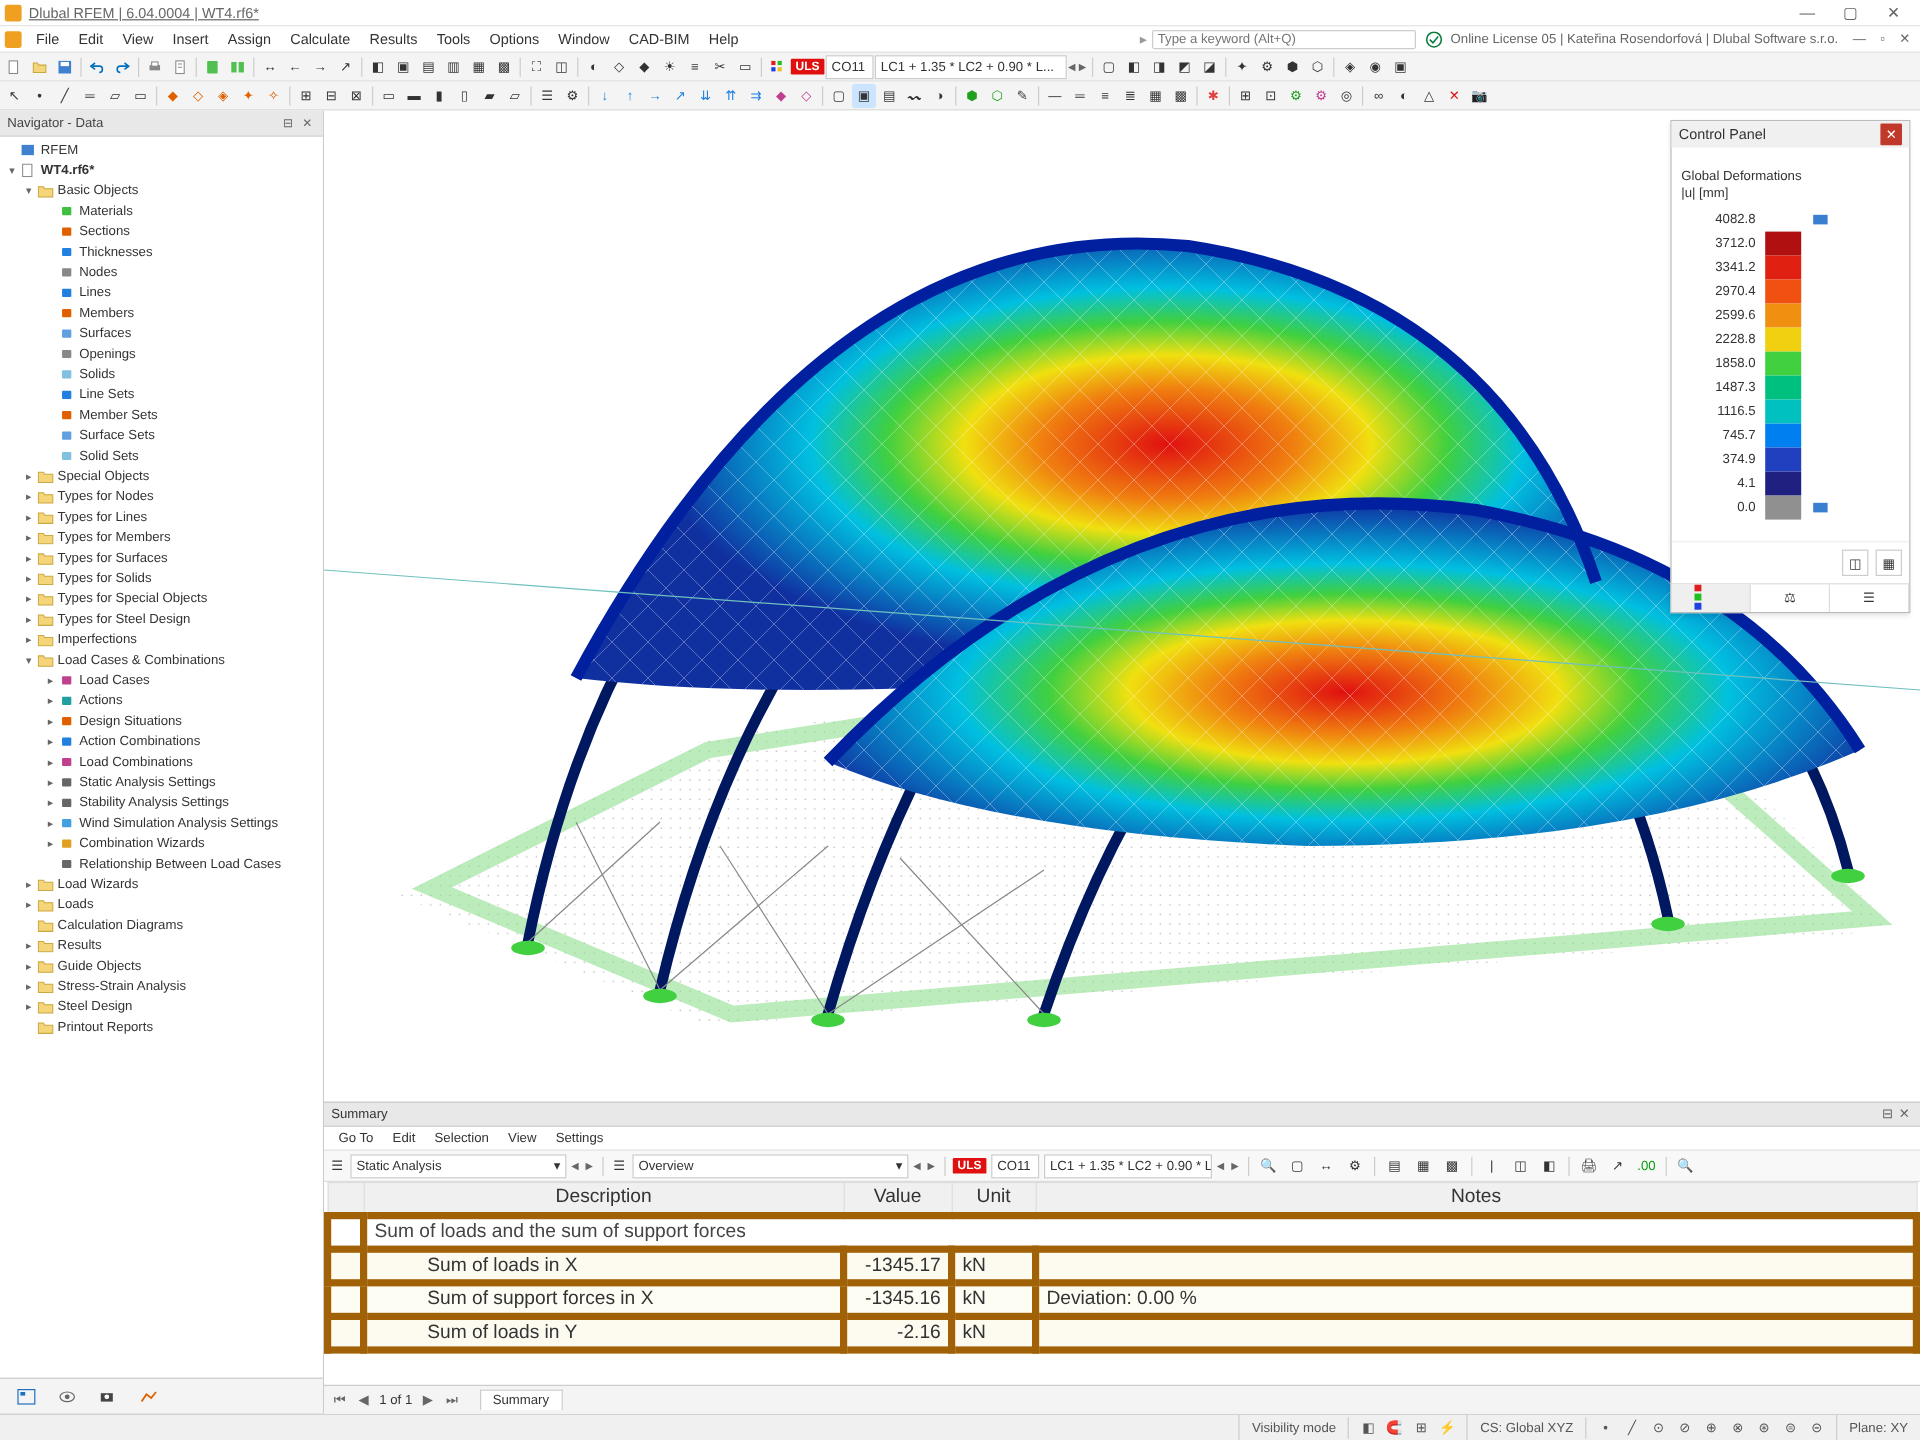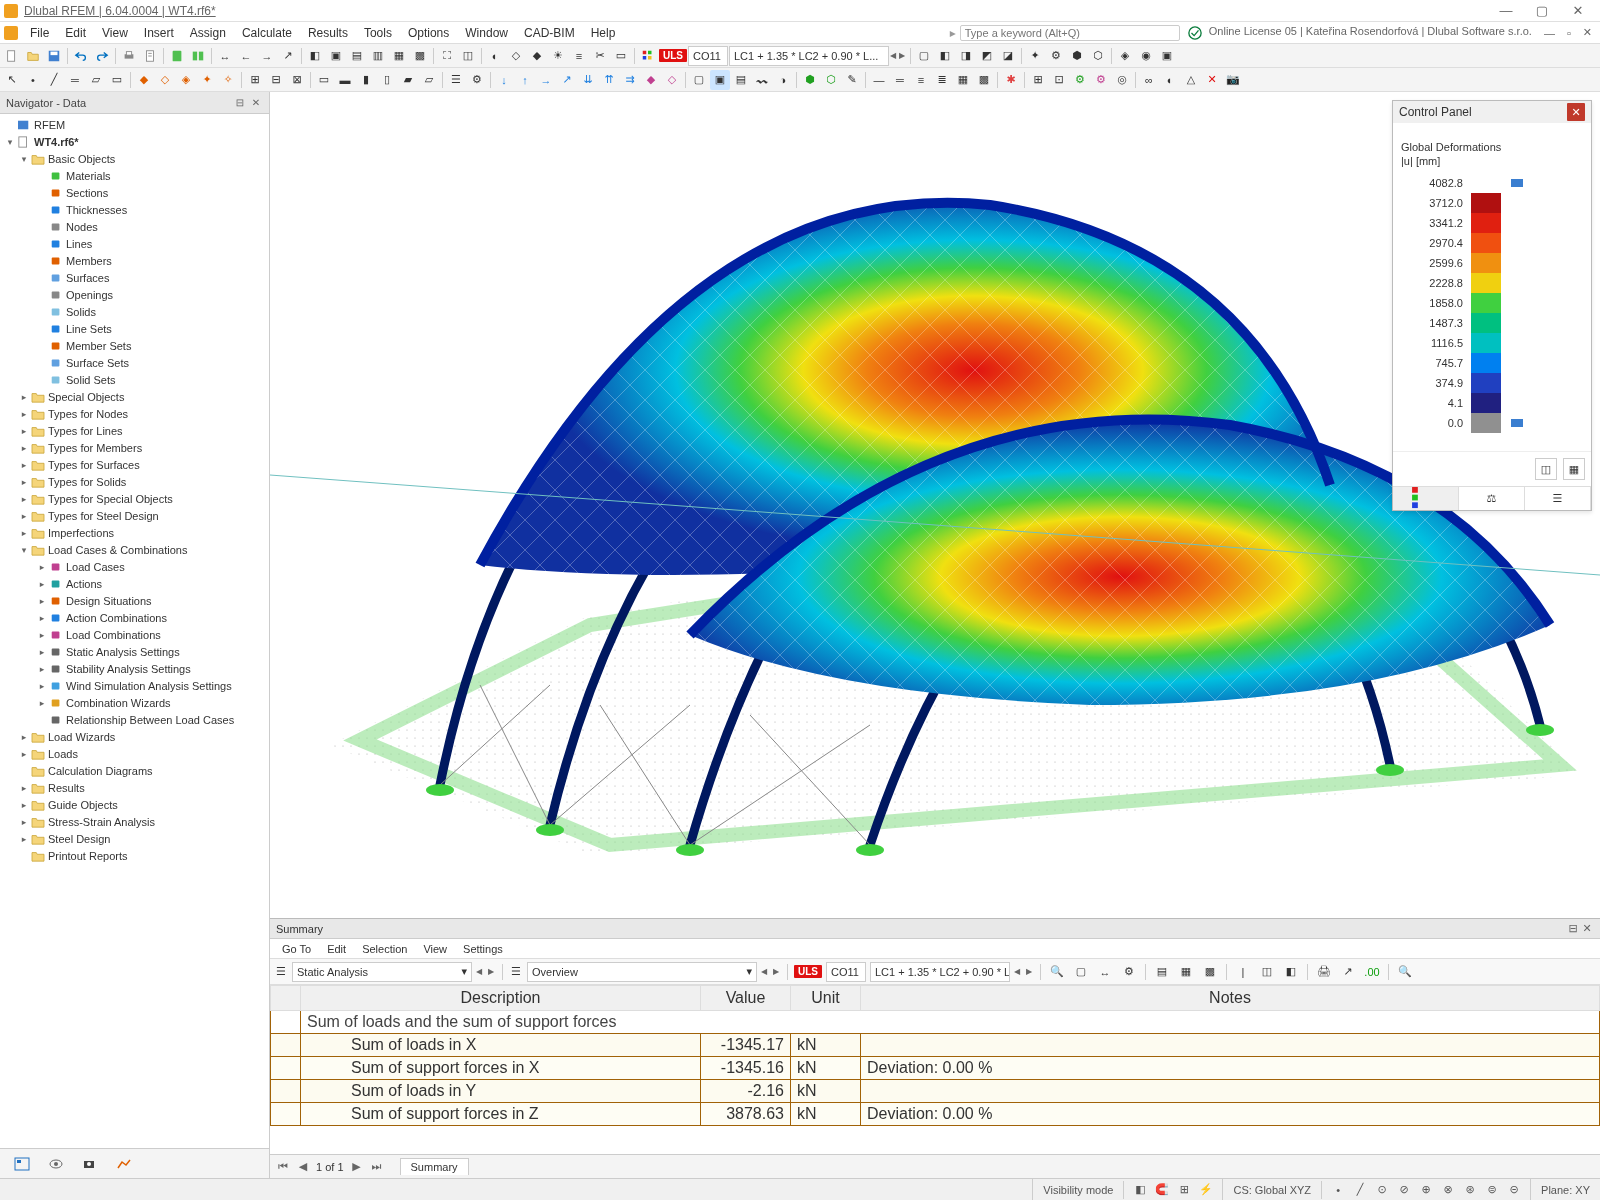--- a/index.html
+++ b/index.html
@@ -82,21 +82,21 @@
 .sum-head { height: 20px; background: #e8e8e8; display: flex; align-items: center; padding: 0 6px; font-size: 11px; border-bottom: 1px solid #ccc; }
 .sum-head .sh-title { flex: 1; }
 .sum-head .sh-btn { width: 14px; text-align: center; color: #666; }
 .sum-menu { height: 20px; display: flex; align-items: center; padding: 0 4px; font-size: 11px; border-bottom: 1px solid #ddd; }
 .sum-menu .sm-item { padding: 2px 8px; }
 .sum-tools { height: 26px; display: flex; align-items: center; padding: 0 4px; gap: 4px; border-bottom: 1px solid #ddd; background:#f8f8f8;}
 .sum-combobox { height: 20px; border: 1px solid #ccc; background: #fff; display: flex; align-items: center; padding: 0 4px; font-size: 11px; }
 .sum-table-wrap { flex: 1; overflow: auto; }
 .sum-table { width: 100%; border-collapse: collapse; font-size: 16px; table-layout:fixed; }
 .sum-table th { background: #f0f0f0; border: 1px solid #ddd; padding: 3px 6px; font-weight: normal; text-align: center; }
-.sum-table td { border: 1px solid #a16207; padding: 2px 6px; background:#fefdf4;}
+.sum-table td { border: 6px solid #a16207; padding: 2px 6px; background:#fefdf4;}
 .sum-table tr:nth-child(even) td { background: #fdfbf0; }
 .sum-table .section-row td { background: #fff; font-weight: normal; color:#444;}
 .sum-paging { height: 24px; border-top: 1px solid #ccc; display: flex; align-items: center; padding: 0 6px; gap: 6px; font-size: 11px; background:#f4f4f4;}
 .pg-btn { width: 14px; text-align: center; color: #666; }
 .sum-tab { padding: 2px 10px; background: #fff; border: 1px solid #ccc; border-bottom:none; margin-left: 10px; }
 
 
 .statusbar { height: 22px; background: #f0f0f0; border-top: 1px solid #ccc; display: flex; align-items: center; font-size: 11px; color: #555; }
 .statusbar .sb-left { flex: 1; }
 .statusbar .sb-item { padding: 0 10px; border-left: 1px solid #ccc; height: 100%; display: flex; align-items: center; }
@@ -1051,27 +1051,20 @@
                 <td>kN</td>
                 <td>Deviation: 0.00 %</td>
               </tr>
               <tr>
                 <td></td>
                 <td style="padding-left:50px">Sum of loads in Y</td>
                 <td style="text-align:right">-2.16</td>
                 <td>kN</td>
                 <td></td>
               </tr>
-              <tr>
-                <td></td>
-                <td style="padding-left:50px">Sum of support forces in Z</td>
-                <td style="text-align:right">3878.63</td>
-                <td>kN</td>
-                <td>Deviation: 0.00 %</td>
-              </tr>
             </tbody>
         </table>
       </div>
       <div class="sum-paging">
         <span class="pg-btn">⏮</span>
         <span class="pg-btn">◀</span>
         <span>1 of 1</span>
         <span class="pg-btn">▶</span>
         <span class="pg-btn">⏭</span>
         <div class="sum-tab">Summary</div>

